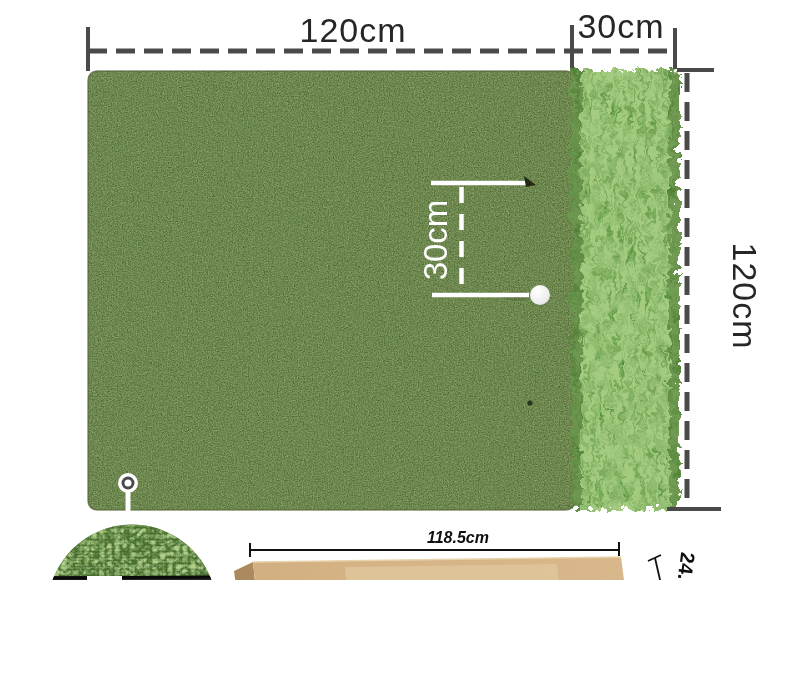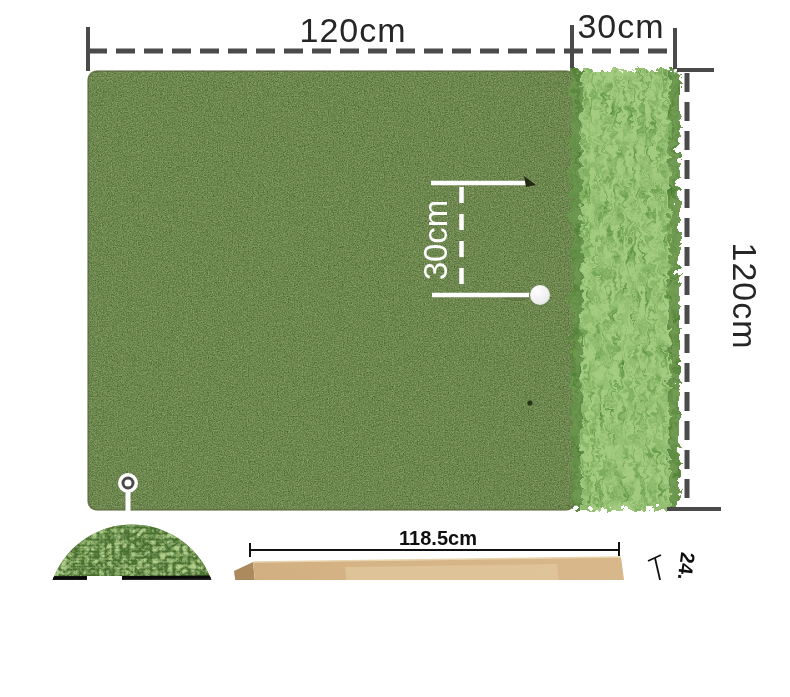--- a/index.html
+++ b/index.html
@@ -12,21 +12,21 @@
        white-space:nowrap;pointer-events:none;}
   .lbl-dark{color:#262626;font-size:34px;font-weight:400;letter-spacing:1px;}
   .lbl-white{color:#ffffff;}
   .lbl-mat-width   {left:263px;top:10px;width:180px;height:40px;}
   .lbl-turf-width  {left:546px;top:6px;width:150px;height:40px;}
   .lbl-mat-height  {left:665px;top:274px;width:160px;height:44px;transform:rotate(90deg);}
   .lbl-ball-dist   {left:366px;top:219px;width:140px;height:42px;transform:rotate(-90deg);
                     font-size:33px;font-weight:500;}
   .lbl-thickness   {left:112px;top:586px;width:100px;height:42px;justify-content:flex-start;
                     font-size:31px;font-weight:700;}
-  .lbl-box-length  {left:348px;top:523px;width:180px;height:30px;font-size:20px;font-weight:700;color:#0f0f0f;}
+  .lbl-box-length  {left:368px;top:523px;width:180px;height:30px;font-size:16px;font-weight:700;color:#0f0f0f;font-style:italic;}
   .lbl-box-height  {left:639px;top:574px;width:90px;height:24px;transform:rotate(97deg);
                     font-size:20px;font-weight:700;color:#0f0f0f;}
   .lbl-box-depth   {left:641px;top:628px;width:70px;height:20px;transform:rotate(108deg);
                     font-size:16px;font-weight:700;color:#0f0f0f;}
 </style>
 </head>
 <body>
 
 <div class="stage">
 

